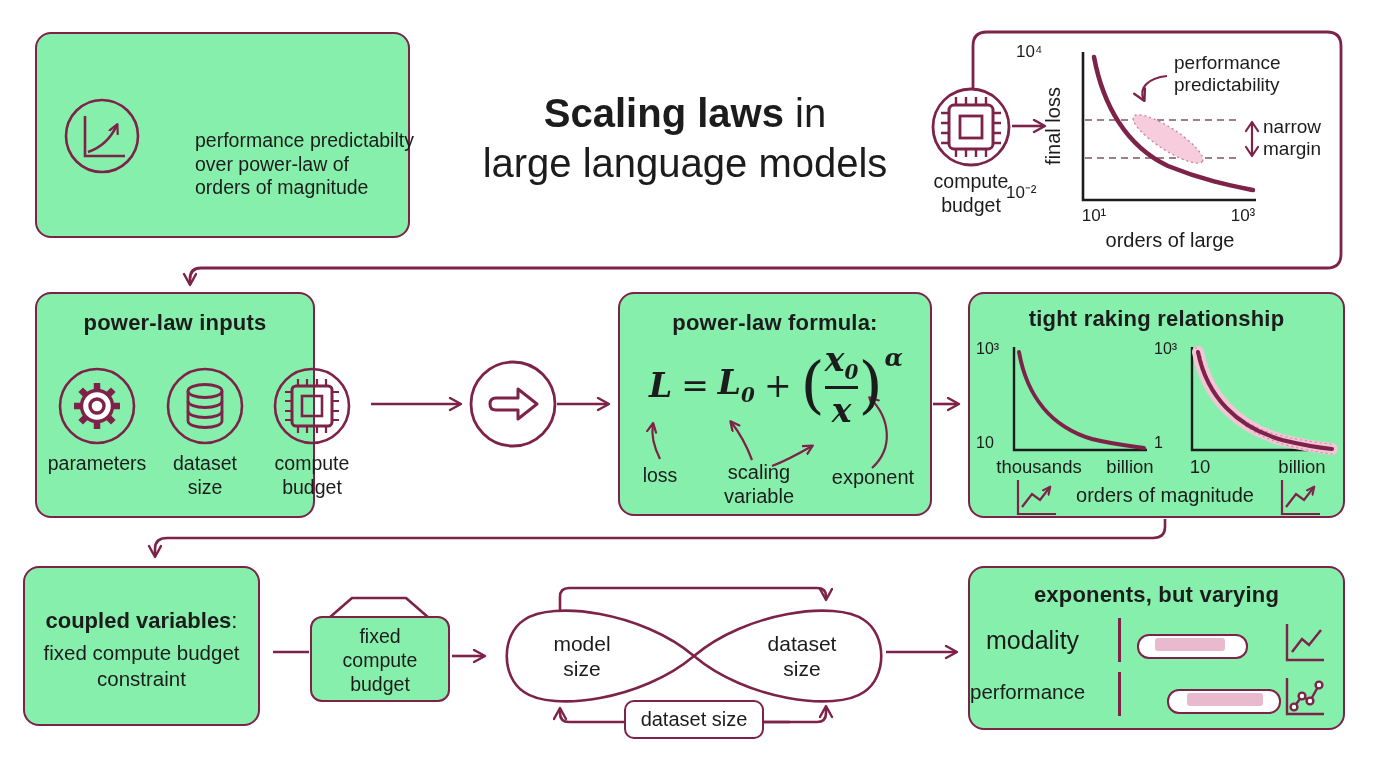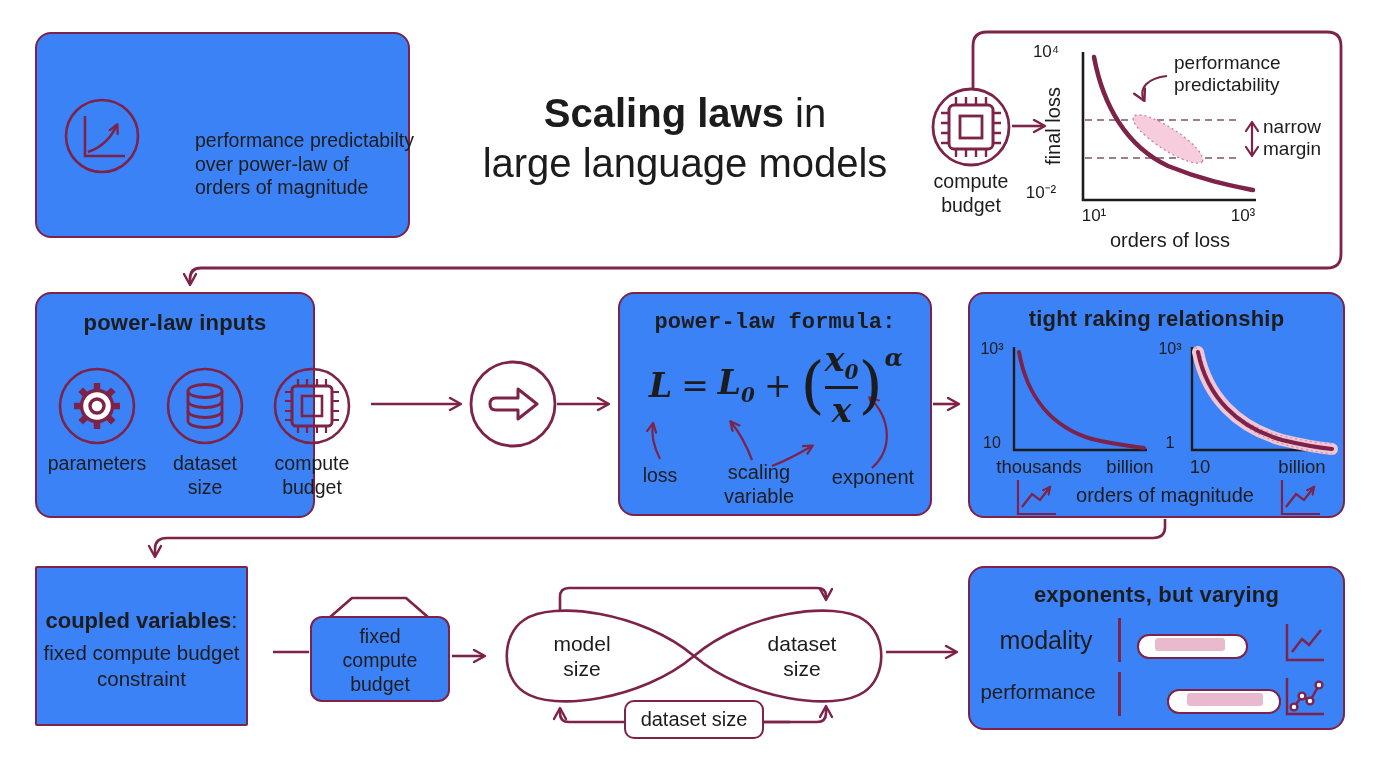--- a/index.html
+++ b/index.html
@@ -8,27 +8,27 @@
     --band:#f7cddd;
     --ink:#1c1c1c;
   }
   html,body{margin:0;padding:0;background:#ffffff;}
   #canvas{
     position:relative;width:1376px;height:768px;background:#ffffff;overflow:hidden;
     font-family:"Liberation Sans", sans-serif;color:var(--ink);
   }
   #wires{position:absolute;left:0;top:0;z-index:1;}
   .card{
-    position:absolute;background:#3b82f6;border:2.8px solid var(--maroon);
+    position:absolute;background:#86efac;border:2.8px solid var(--maroon);
     border-radius:16px;box-sizing:border-box;z-index:2;
   }
   .abs{position:absolute;box-sizing:border-box;}
   .txt{position:absolute;z-index:3;}
   .center{text-align:center;}
-  .right{text-align:center;}
+  .right{text-align:left;}
   .bold{font-weight:bold;}
   .cardtitle{font-weight:bold;font-size:22px;letter-spacing:.2px;}
   .lbl{font-size:19.5px;line-height:23.5px;}
   .small-box{
     position:absolute;background:#fff;border:2.6px solid var(--maroon);
     border-radius:10px;box-sizing:border-box;z-index:4;
     display:flex;align-items:center;justify-content:center;font-size:20px;
   }
   .pill{
     position:absolute;border:2.6px solid var(--maroon);border-radius:12px;background:#fff;
@@ -128,21 +128,21 @@
 
   <div class="txt center lbl" style="left:911px;top:170px;width:120px;">
     <span style="display:block">compute</span>
     <span style="display:block">budget</span>
   </div>
   <div class="txt" style="left:1053px;top:126px;transform:translate(-50%,-50%) rotate(-90deg);white-space:nowrap;font-size:20px;">final loss</div>
   <div class="txt right" style="left:1016px;top:42px;width:60px;font-size:17px;">10⁴</div>
   <div class="txt right" style="left:1006px;top:180px;width:70px;font-size:17px;">10⁻²</div>
   <div class="txt center" style="left:1074px;top:206px;width:40px;font-size:17px;">10¹</div>
   <div class="txt center" style="left:1223px;top:206px;width:40px;font-size:17px;">10³</div>
-  <div class="txt center" style="left:1095px;top:229px;width:150px;font-size:20px;">orders of loss</div>
+  <div class="txt center" style="left:1095px;top:229px;width:150px;font-size:20px;">orders of large</div>
   <div class="txt" style="left:1174px;top:52px;font-size:19px;line-height:22px;">
     <span style="display:block">performance</span>
     <span style="display:block">predictability</span>
   </div>
   <div class="txt" style="left:1263px;top:116px;font-size:19px;line-height:22px;">
     <span style="display:block">narrow</span>
     <span style="display:block">margin</span>
   </div>
 
   <div class="card" style="left:35px;top:292px;width:280px;height:226px;">
@@ -193,21 +193,21 @@
       <span style="display:block">dataset</span>
       <span style="display:block">size</span>
     </div>
     <div class="txt center lbl" style="left:220px;top:158px;width:110px;">
       <span style="display:block">compute</span>
       <span style="display:block">budget</span>
     </div>
   </div>
 
   <div class="card" style="left:618px;top:292px;width:314px;height:224px;">
-    <div class="txt cardtitle center" style="left:0;top:16px;width:100%;font-family:Liberation Mono, monospace;">power-law formula:</div>
+    <div class="txt cardtitle center" style="left:0;top:16px;width:100%;">power-law formula:</div>
     <div class="txt mathfont" style="left:0;top:336px;width:100%;top:46px;height:90px;display:flex;align-items:center;justify-content:center;font-size:33px;color:#1c1c1c;">
       <span class="bold">L</span>
       <span style="margin:0 9px;font-style:normal;">=</span>
       <span class="bold"><span>L</span><sub class="m">0</sub></span>
       <span style="margin:0 9px;font-style:normal;">+</span>
       <span class="paren">(</span>
       <span class="frac">
         <span class="bold"><span>x</span><sub class="m">0</sub></span>
         <span class="bar"></span>
         <span class="bold">x</span>
@@ -267,21 +267,21 @@
     <div class="txt right" style="left:6px;top:140px;width:32px;font-size:16px;">10</div>
     <div class="txt center" style="left:24px;top:162px;width:90px;font-size:18.5px;">thousands</div>
     <div class="txt center" style="left:115px;top:162px;width:90px;font-size:18.5px;">billion</div>
     <div class="txt right" style="left:184px;top:46px;width:32px;font-size:16px;">10³</div>
     <div class="txt right" style="left:184px;top:140px;width:32px;font-size:16px;">1</div>
     <div class="txt center" style="left:205px;top:162px;width:50px;font-size:18.5px;">10</div>
     <div class="txt center" style="left:287px;top:162px;width:90px;font-size:18.5px;">billion</div>
     <div class="txt center" style="left:95px;top:190px;width:200px;font-size:20px;">orders of magnitude</div>
   </div>
 
-  <div class="card" style="left:35px;top:566px;width:213px;height:160px;border-radius:2px;">
+  <div class="card" style="left:23px;top:566px;width:237px;height:160px;border-radius:16px;">
     <div class="txt center" style="left:0;top:40px;width:100%;font-size:22px;">
       <span class="bold">coupled variables</span><span>:</span>
     </div>
     <div class="txt center" style="left:0;top:72px;width:100%;font-size:20.5px;line-height:26px;">
       <span style="display:block">fixed compute budget</span>
       <span style="display:block">constraint</span>
     </div>
   </div>
 
   <div class="card" style="left:310px;top:616px;width:140px;height:86px;border-radius:12px;border-width:2.6px;padding-left:48px;">

